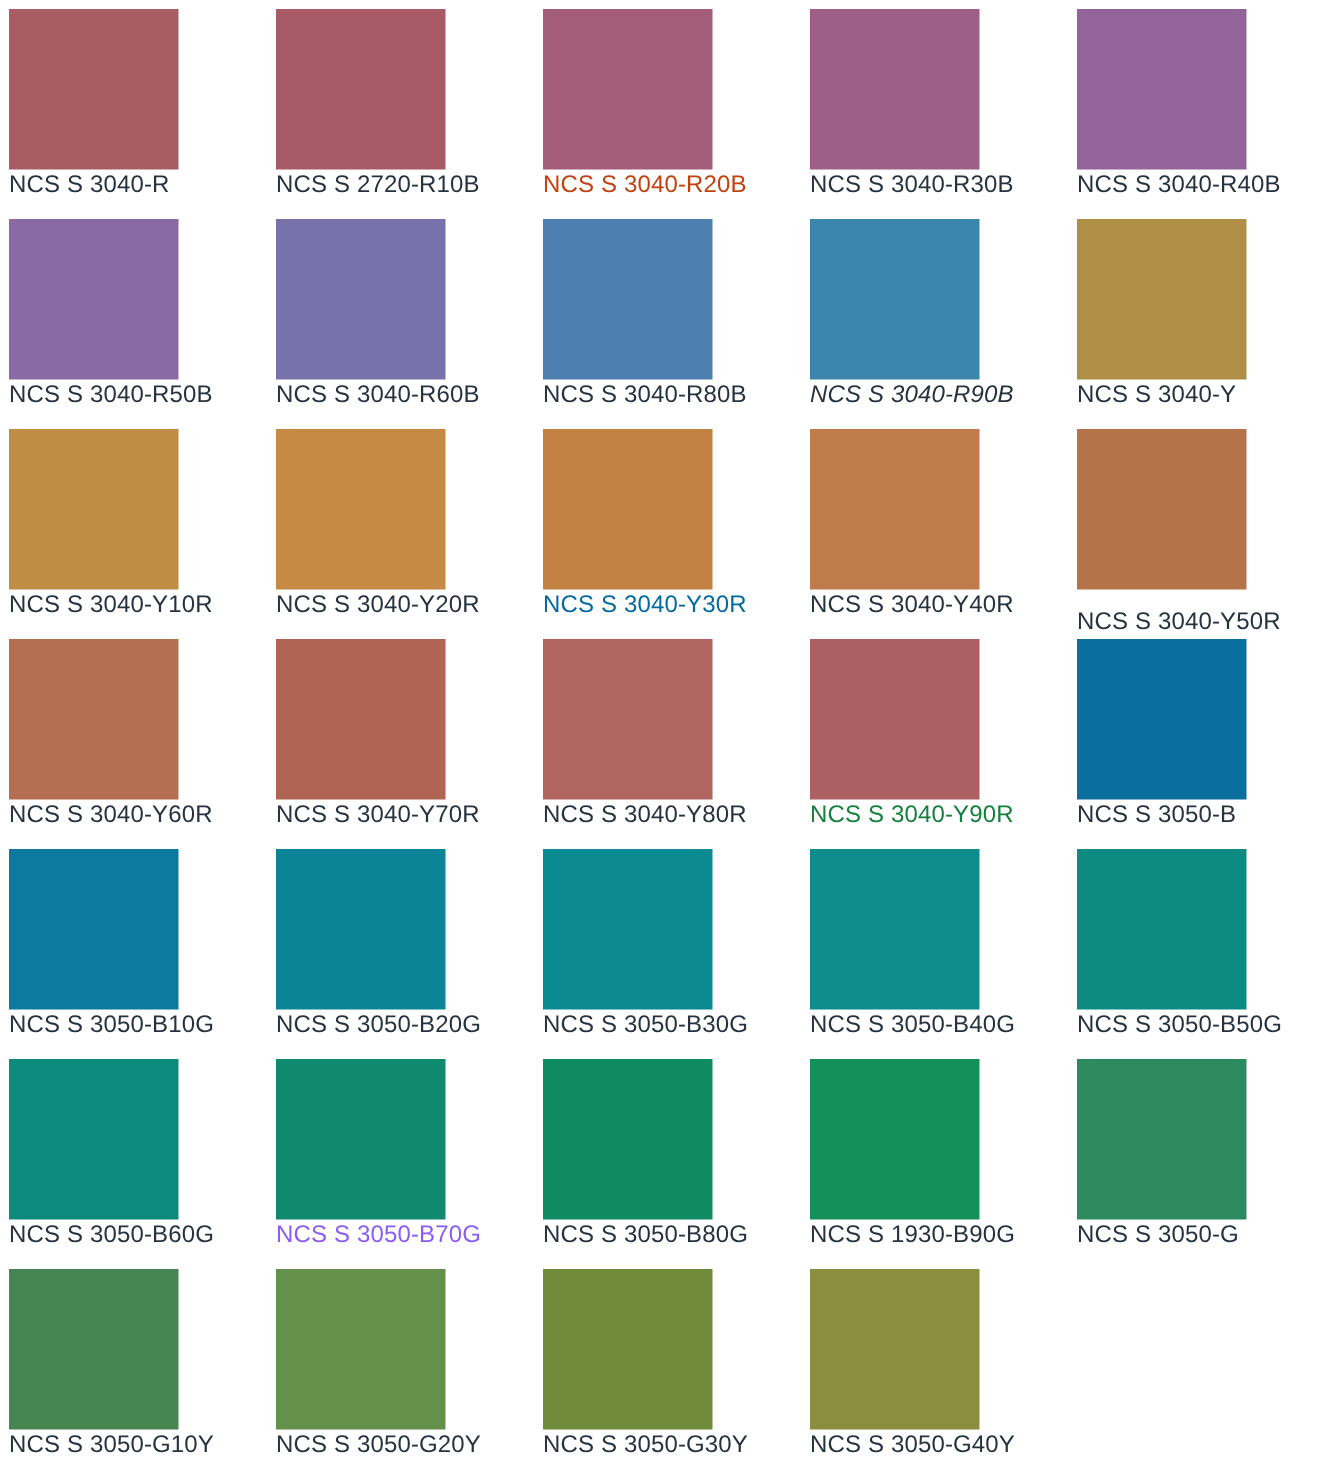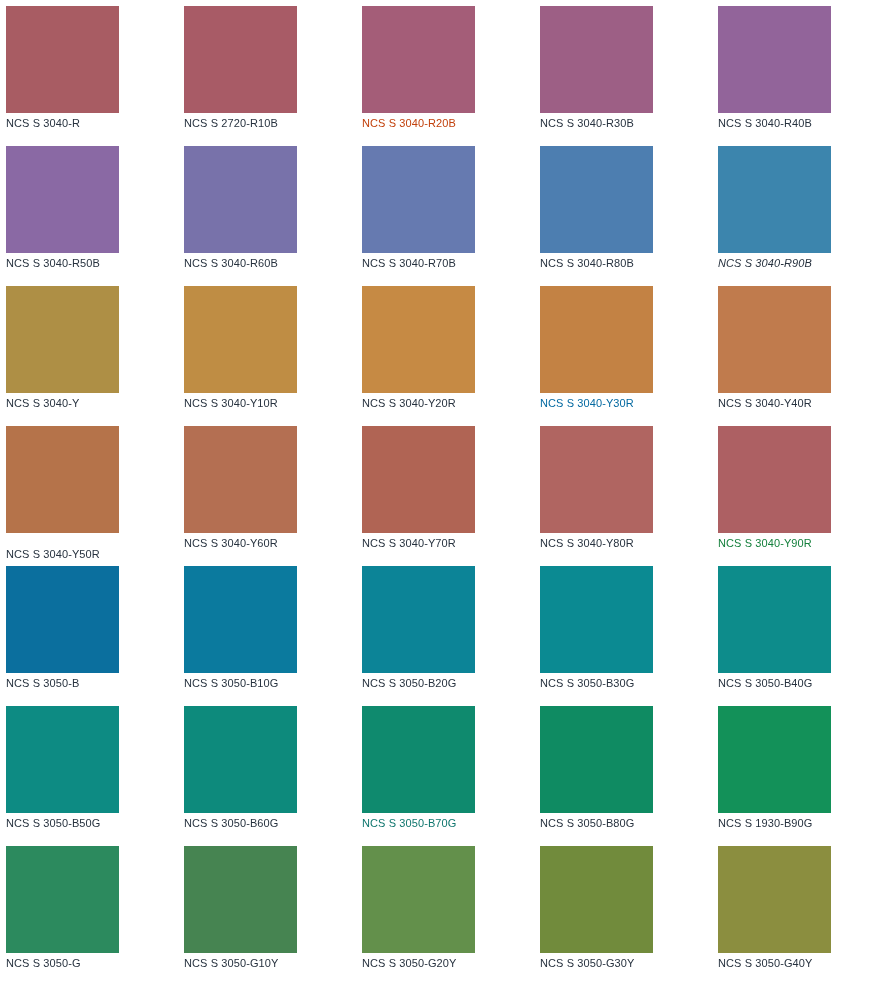--- a/index.html
+++ b/index.html
@@ -32,21 +32,21 @@
     width: 113px;
     height: 107px;
     display: block;
   }
   .swatch-label {
     position: absolute;
     left: 0;
     top: 110px;
     white-space: nowrap;
     font-family: "Liberation Sans", sans-serif;
-    font-size: 11px;
+    font-size: 16px;
     line-height: 15px;
     color: #27323f;
     letter-spacing: 0.1px;
   }
 </style>
 </head>
 <body style="background: rgb(255, 255, 255);">
 
 <main id="swatch-grid">
     <div class="swatch-cell">
@@ -69,24 +69,20 @@
       <div class="swatch-chip" style="background-color: rgb(146, 100, 154);"></div>
       <div class="swatch-label" style="color: rgb(39, 50, 63);">NCS S 3040-R40B</div>
     </div>
     <div class="swatch-cell">
       <div class="swatch-chip" style="background-color: rgb(138, 105, 164);"></div>
       <div class="swatch-label" style="color: rgb(39, 50, 63);">NCS S 3040-R50B</div>
     </div>
     <div class="swatch-cell">
       <div class="swatch-chip" style="background-color: rgb(120, 114, 170);"></div>
       <div class="swatch-label" style="color: rgb(39, 50, 63);">NCS S 3040-R60B</div>
-    </div>
-    <div class="swatch-cell">
-      <div class="swatch-chip" style="background-color: rgb(102, 122, 176);"></div>
-      <div class="swatch-label" style="color: rgb(39, 50, 63);">NCS S 3040-R70B</div>
     </div>
     <div class="swatch-cell">
       <div class="swatch-chip" style="background-color: rgb(77, 126, 176);"></div>
       <div class="swatch-label" style="color: rgb(39, 50, 63);">NCS S 3040-R80B</div>
     </div>
     <div class="swatch-cell">
       <div class="swatch-chip" style="background-color: rgb(60, 133, 173);"></div>
       <div class="swatch-label" style="color: rgb(39, 50, 63); font-style: italic;">NCS S 3040-R90B</div>
     </div>
     <div class="swatch-cell">
@@ -152,21 +148,21 @@
     <div class="swatch-cell">
       <div class="swatch-chip" style="background-color: rgb(13, 139, 131);"></div>
       <div class="swatch-label" style="color: rgb(39, 50, 63);">NCS S 3050-B50G</div>
     </div>
     <div class="swatch-cell">
       <div class="swatch-chip" style="background-color: rgb(13, 138, 124);"></div>
       <div class="swatch-label" style="color: rgb(39, 50, 63);">NCS S 3050-B60G</div>
     </div>
     <div class="swatch-cell">
       <div class="swatch-chip" style="background-color: rgb(15, 138, 110);"></div>
-      <div class="swatch-label" style="color: #0f766e;">NCS S 3050-B70G</div>
+      <div class="swatch-label" style="color: #8b5cf6;">NCS S 3050-B70G</div>
     </div>
     <div class="swatch-cell">
       <div class="swatch-chip" style="background-color: rgb(15, 139, 98);"></div>
       <div class="swatch-label" style="color: rgb(39, 50, 63);">NCS S 3050-B80G</div>
     </div>
     <div class="swatch-cell">
       <div class="swatch-chip" style="background-color: rgb(19, 145, 89);"></div>
       <div class="swatch-label" style="color: rgb(39, 50, 63);">NCS S 1930-B90G</div>
     </div>
     <div class="swatch-cell">

